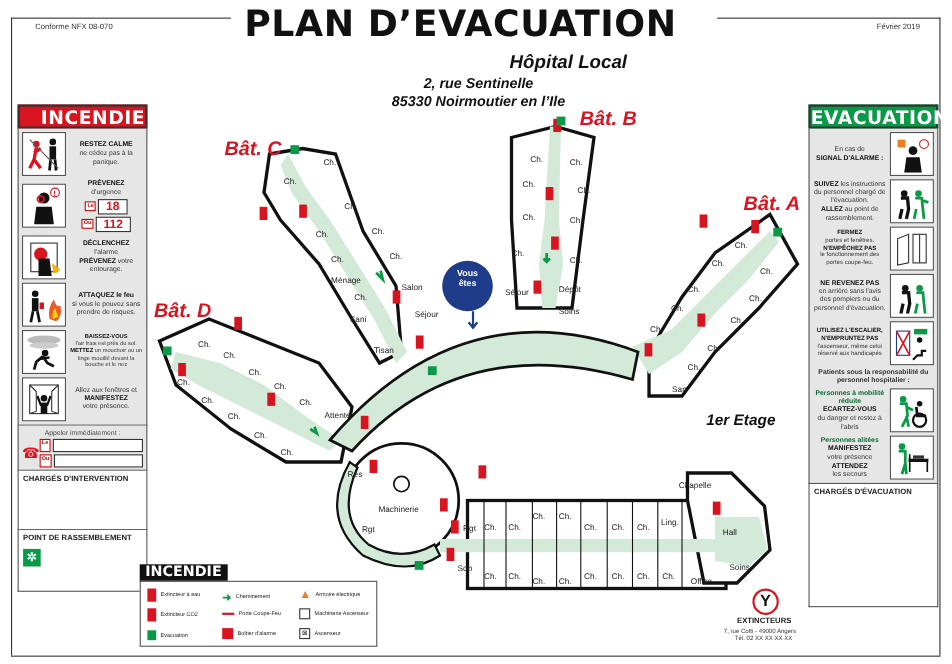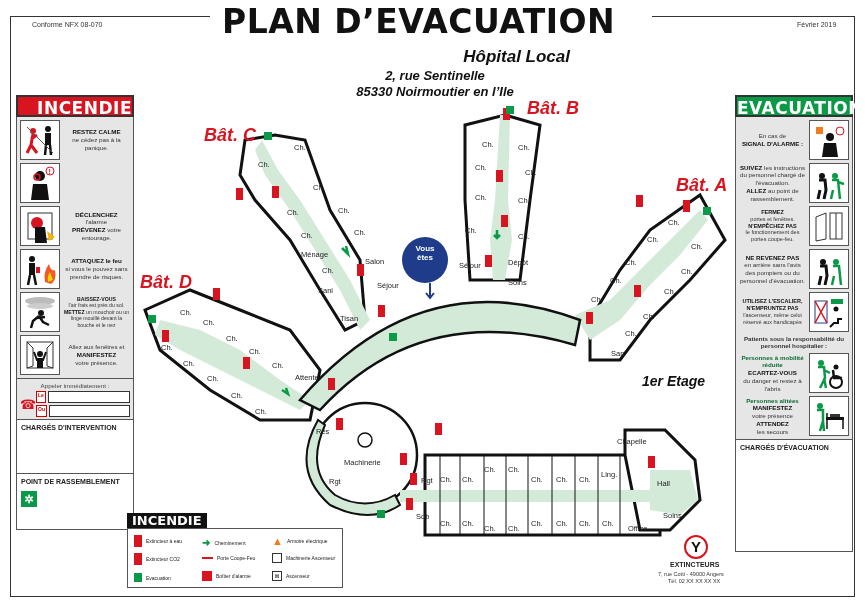--- a/index.html
+++ b/index.html
@@ -66,20 +66,31 @@
     <div class="row">
       <div class="pict">
         <svg width="34" height="34">
             <circle cx="17" cy="10" r="5" fill="#111"></circle>
             <path d="M8 34 L10 18 L24 18 L26 34 Z" fill="#111"></path>
             <circle cx="14" cy="11" r="3" fill="none" stroke="#d7141f" stroke-width="1.5"></circle>
             <circle cx="27" cy="5" r="4" fill="#fff" stroke="#d7141f"></circle>
             <text x="25.5" y="8" font-size="7" fill="#d7141f" font-weight="bold">!</text>
           </svg>
       </div>
+      <div class="txt">
+        <b>PRÉVENEZ</b><br><span>d'urgence</span><br>
+        <span class="numbox">
+            <span class="tag">Le</span>
+            <span class="num">18</span>
+          </span><br>
+        <span class="numbox">
+            <span class="tag">Ou</span>
+            <span class="num">112</span>
+          </span>
+      </div>
     </div>
     <div class="row">
       <div class="pict">
         <svg width="34" height="34">
             <rect x="5" y="4" width="24" height="26" fill="none" stroke="#333"></rect>
             <circle cx="14" cy="14" r="6" fill="#d7141f"></circle>
             <path d="M12 34 L12 18 L22 18 L24 34 Z" fill="#111"></path>
             <path d="M24 22 L32 28 L26 32 Z" fill="#f5b400"></path>
           </svg>
       </div>

